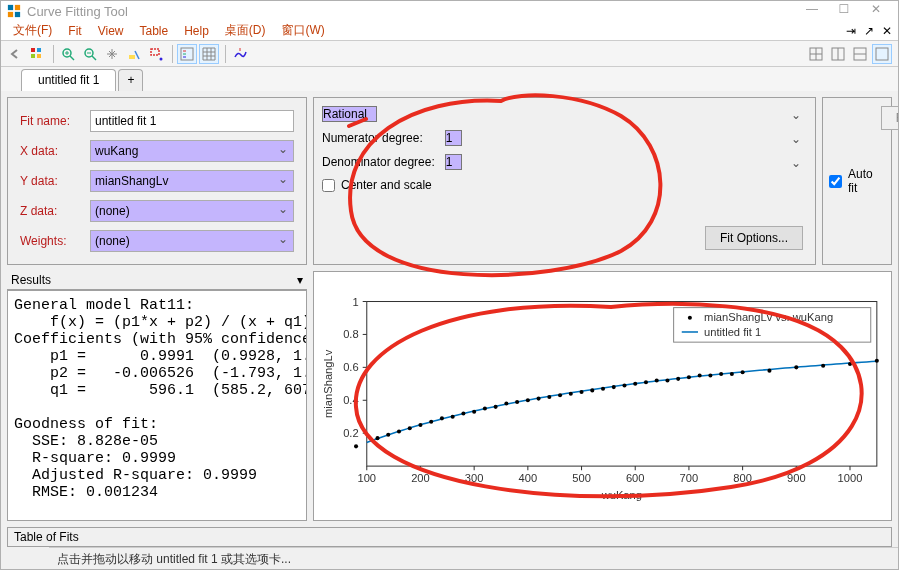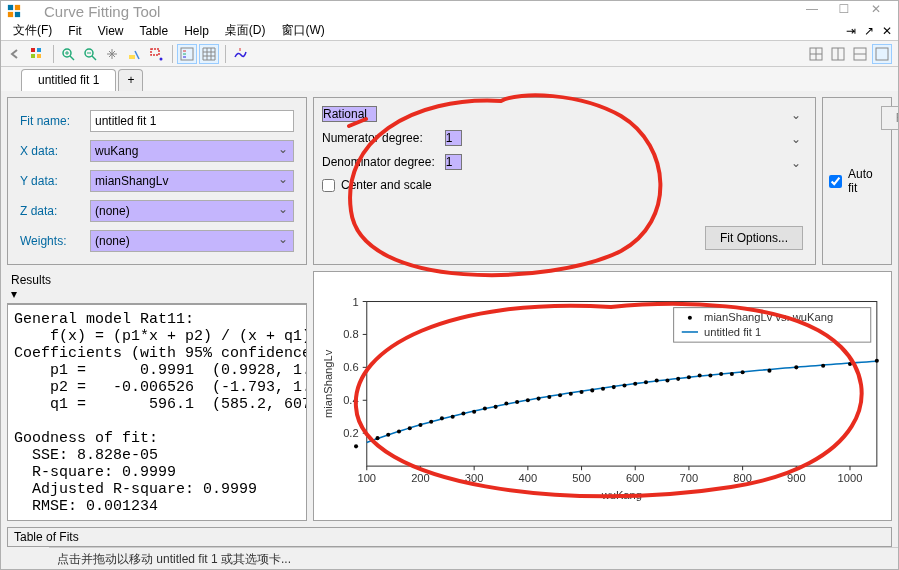--- a/index.html
+++ b/index.html
@@ -1,47 +1,47 @@
 <!DOCTYPE html>
 <html><head>
 <meta charset="utf-8">
 <style>
 * { box-sizing: border-box; margin: 0; padding: 0; font-family: "Microsoft YaHei", Tahoma, sans-serif; font-size: 12px; }
 body { background: #f0f0f0; width: 899px; height: 570px; border: 1px solid #b0b0b0; display: flex; flex-direction: column; position: relative; }
 
 
 .titlebar { height: 20px; background: #fff; display: flex; align-items: center; padding: 0 6px; }
 .titlebar .icon { width: 14px; height: 14px; margin-right: 6px; }
-.titlebar .title { flex: 1; color: #999; font-size: 15px; margin-left: 17px; }
+.titlebar .title { flex: 1; color: #999; font-size: 13px; }
 .titlebar .wbtn { width: 32px; height: 18px; text-align: center; color: #999; cursor: pointer; }
 
 
 .menubar { height: 20px; background: #fff; border-bottom: 1px solid #ccc; display: flex; align-items: center; padding: 0 4px; }
-.menubar .mitem { padding: 2px 8px; color: #000000; cursor: pointer; }
+.menubar .mitem { padding: 2px 8px; color: #c2410c; cursor: pointer; }
 .menubar .spacer { flex: 1; }
 .menubar .micon { width: 14px; height: 14px; margin-left: 4px; cursor: pointer; display:flex; align-items:center; justify-content:center; }
 
 
 .toolbar { height: 26px; background: #f5f5f5; border-bottom: 1px solid #ccc; display: flex; align-items: center; padding: 0 4px; }
 .toolbar .tbtn { width: 20px; height: 20px; margin-right: 2px; display: flex; align-items: center; justify-content: center; cursor: pointer; border: 1px solid transparent; }
 .toolbar .tbtn.toggled { border: 1px solid #9cf; background: #e5f3ff; }
 .toolbar .sep { width: 1px; height: 18px; background: #bbb; margin: 0 4px; }
 .toolbar .spacer { flex: 1; }
 
 
 .tabs { height: 24px; background: #f5f5f5; display: flex; align-items: flex-end; padding-left: 20px; }
 .tab { height: 22px; padding: 3px 16px; border: 1px solid #aaa; border-bottom: none; background: #fff; margin-right: 2px; border-radius: 4px 4px 0 0; cursor: pointer; }
 .tab.add { padding: 3px 8px; background: #eee; }
 
 
 .content { flex: 1; display: flex; flex-direction: column; padding: 6px; gap: 6px; overflow: hidden; }
 .row1 { display: flex; gap: 6px; height: 168px; }
 .panel { background: #f0f0f0; border: 1px solid #a0a0a0; padding: 8px; }
 .inputs-panel { width: 300px; display: grid; grid-template-columns: 62px 1fr; gap: 8px; align-content: start; padding: 12px; }
-.inputs-panel label { color: #0369a1; align-self: center; }
+.inputs-panel label { color: #b91c1c; align-self: center; }
 .inputs-panel input, .inputs-panel select { height: 22px; border: 1px solid #adadad; background: #fff; padding: 0 4px; width: 100%; }
 .inputs-panel input { background: #fff; }
 .select-wrap { position: relative; }
 .select-wrap select { appearance: none; background: #c4b5fd; padding-right: 8px; }
 .select-wrap::after { content: "⌄"; position: absolute; right: 6px; top: 2px; color: #555; pointer-events: none; }
 
 .fit-panel { flex: 1; position: relative; }
 .fit-grid { display: grid; grid-template-columns: auto 1fr; gap: 8px 10px; align-content: start; }
 .fit-grid .wide { grid-column: 1 / -1; }
 .fit-grid label { align-self: center; }
@@ -49,21 +49,21 @@
 .btn { height: 24px; padding: 0 14px; background: #e1e1e1; border: 1px solid #adadad; cursor: pointer; }
 .btn.disabled { color: #888; background: #f0f0f0; }
 .checkbox { display: flex; align-items: center; gap: 6px; }
 .checkbox input { width: 13px; height: 13px; }
 
 .right-panel { width: 70px; padding: 8px 6px; display: flex; flex-direction: row; gap: 8px; align-items: stretch; }
 .right-panel .btn { width: 100%; }
 
 .row2 { flex: 1; display: flex; gap: 6px; min-height: 0; }
 .results-panel { width: 300px; display: flex; flex-direction: column; }
-.results-panel .hdr { font-size: 11px; padding: 2px 4px; background: #f0f0f0; border-bottom: 1px solid #a0a0a0; display:flex; justify-content:space-between;flex-direction:column; }
+.results-panel .hdr { font-size: 11px; padding: 2px 4px; background: #f0f0f0; border-bottom: 1px solid #a0a0a0; display:flex; justify-content:space-between; }
 .results-panel .body { flex: 1; background: #fff; border: 1px solid #a0a0a0; font-family: 'Courier New', monospace; font-size: 15px; padding: 6px; white-space: pre; overflow: hidden; position: relative; }
 
 .chart-panel { flex: 1; background: #fff; position: relative; padding: 4px; }
 .chart-panel svg { width: 100%; height: 100%; }
 
 .tof { height: 20px; border: 1px solid #a0a0a0; padding: 2px 6px; background: #f0f0f0; margin: 0 6px; }
 .status { height: 22px; border-top: 1px solid #ccc; background: #f0f0f0; padding: 3px 8px; color: #333; margin-left: 48px; }
 
 
 .scribble { position: absolute; pointer-events: none; }

